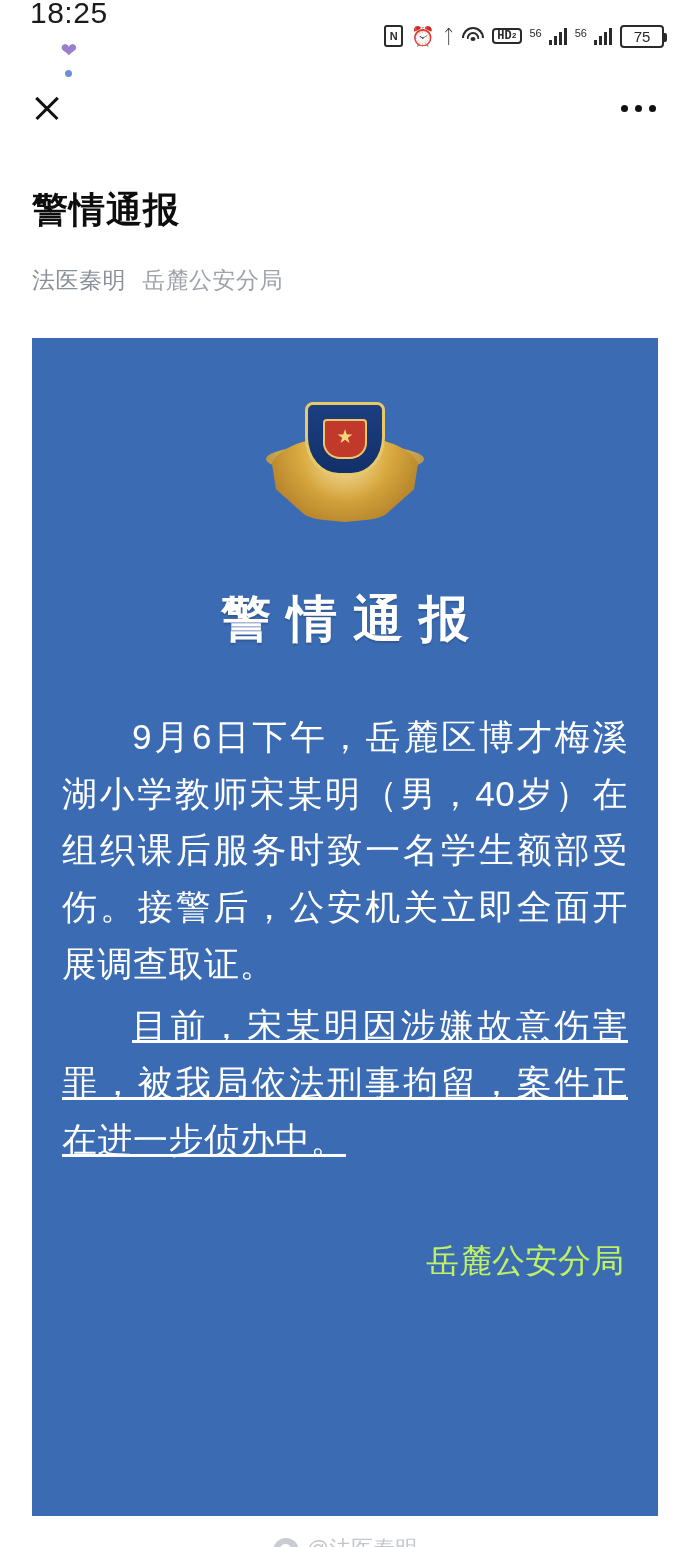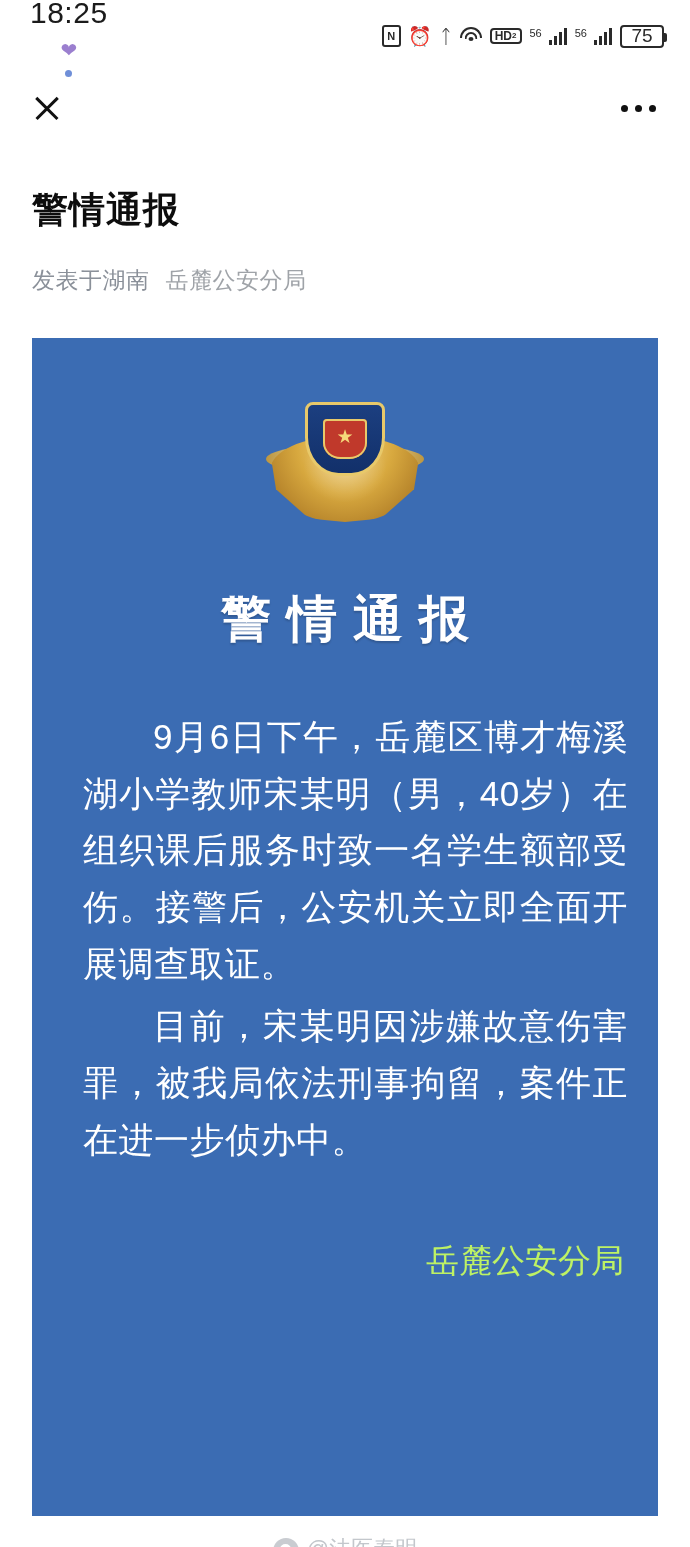--- a/index.html
+++ b/index.html
@@ -57,35 +57,36 @@
   }
   .hd-box {
     border: 2px solid #2a2a2a;
     border-radius: 4px;
     font-size: 12px;
     font-weight: bold;
     padding: 0 3px;
     line-height: 1;
     display: flex;
     align-items: center;
+    font-family: Liberation Mono, monospace;
   }
   .hd-sub { font-size: 8px; vertical-align: bottom; }
   .sig-group { display: flex; align-items: flex-end; gap: 6px; }
   .sig-label { font-size: 11px; margin-right: 1px; align-self: flex-start; }
   .bars { display: flex; align-items: flex-end; gap: 2px; height: 18px; }
   .bars i { display: block; width: 3px; background: #2a2a2a; }
   .bars i:nth-child(1) { height: 5px; }
   .bars i:nth-child(2) { height: 9px; }
   .bars i:nth-child(3) { height: 13px; }
   .bars i:nth-child(4) { height: 17px; }
   .battery {
     border: 2px solid #2a2a2a;
     border-radius: 4px;
     width: 44px; height: 23px;
-    font-size: 19px;
+    font-size: 15px;
     display: flex; align-items: center; justify-content: center;
     position: relative;
     font-family: "Liberation Sans", sans-serif;
   }
   .battery::after {
     content: "";
     position: absolute;
     right: -5px; top: 6px;
     width: 3px; height: 9px;
     background: #2a2a2a;
@@ -232,22 +233,22 @@
   }
   .poster-body {
     margin-top: 56px;
     color: #ffffff;
     font-size: 35px;
     line-height: 1.62;
     letter-spacing: 0.5px;
     text-align: justify;
     font-family: "Liberation Sans", sans-serif;
   }
-  .poster-body p { text-indent: 2em; margin-left: 21px; }
-  .poster-body p + p { margin-top: 6px; }
+  .poster-body p { text-indent: 2em; }
+  .poster-body p + p { margin-top: 6px; text-decoration: underline; }
   .signature {
     margin-top: 64px;
     color: #bef264;
     font-size: 33px;
     line-height: 1.7;
     text-align: right;
     padding-right: 4px;
   }
   
   .watermark {
@@ -323,21 +324,21 @@
   <div class="more-dots">
       <i></i>
       <i></i>
       <i></i>
     </div>
 </div>
 
 <div class="article">
   <div class="title">警情通报</div>
   <div class="meta">
-    <span class="author">发表于湖南</span>
+    <span class="author">法医秦明</span>
     <span>岳麓公安分局</span>
   </div>
 
   <div class="poster">
     <div class="emblem">
       <div class="wings"></div>
       <div class="wreath"></div>
       <div class="shield">
           <div class="inner"></div>
         </div>

